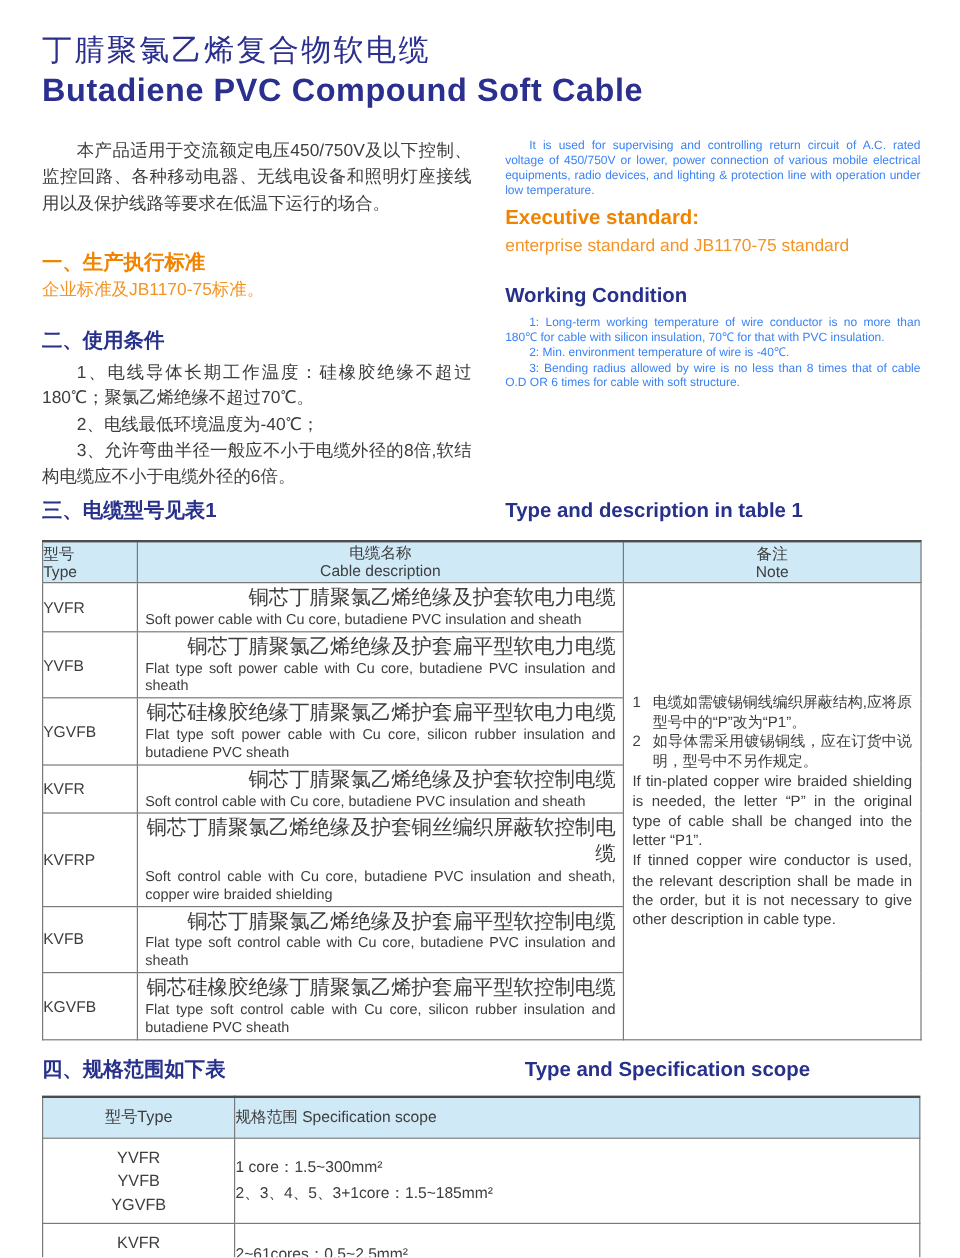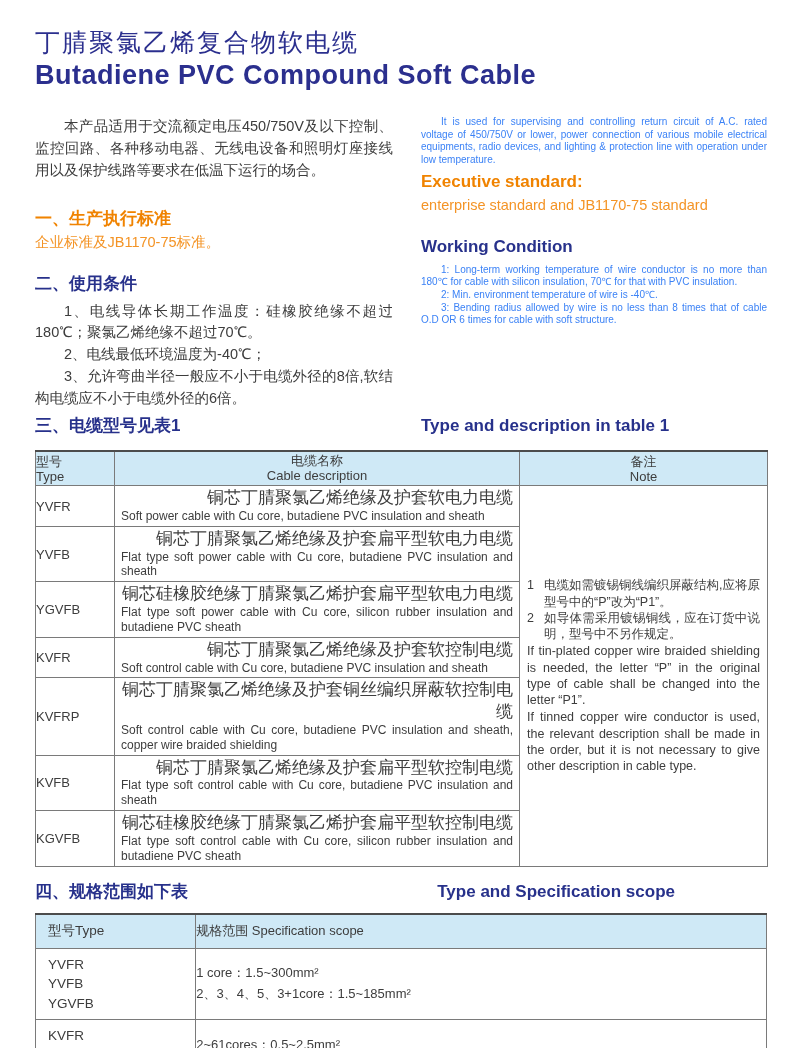--- a/index.html
+++ b/index.html
@@ -53,21 +53,21 @@
   .t1 .desc-zh { font-size:17px; line-height:1.28; text-align:right; }
   .t1 .desc-en { font-size:12px;   line-height:1.24; text-align:justify; }
   .note-item { display:flex; font-size:12.5px; line-height:1.3; }
   .note-num  { width:17px; flex:none; }
   .note-text { flex:1; text-align:justify; }
   .note-en   { font-size:12.5px; line-height:1.3; text-align:justify; margin-top:1px; }
 
   
   .t2 { margin-top:10px; }
   .t2 thead th { background:#cfe9f6; font-size:13px; padding:5px 0; color:#3d3d3d; }
-  .t2 .c-type  { width:160px; text-align:left; font-size:13.5px; line-height:1.45; padding:6px 12px; }
+  .t2 .c-type  { width:160px; text-align:center; font-size:13.5px; line-height:1.45; padding:6px 0; }
   .t2 .c-scope { width:570px; text-align:left; font-size:13px; line-height:1.6; padding:6px 0; }
 </style>
 </head>
 <body>
 
 <div class="page">
 
   <div class="title-zh">丁腈聚氯乙烯复合物软电缆</div>
   <div class="title-en">Butadiene PVC Compound Soft Cable</div>
 

